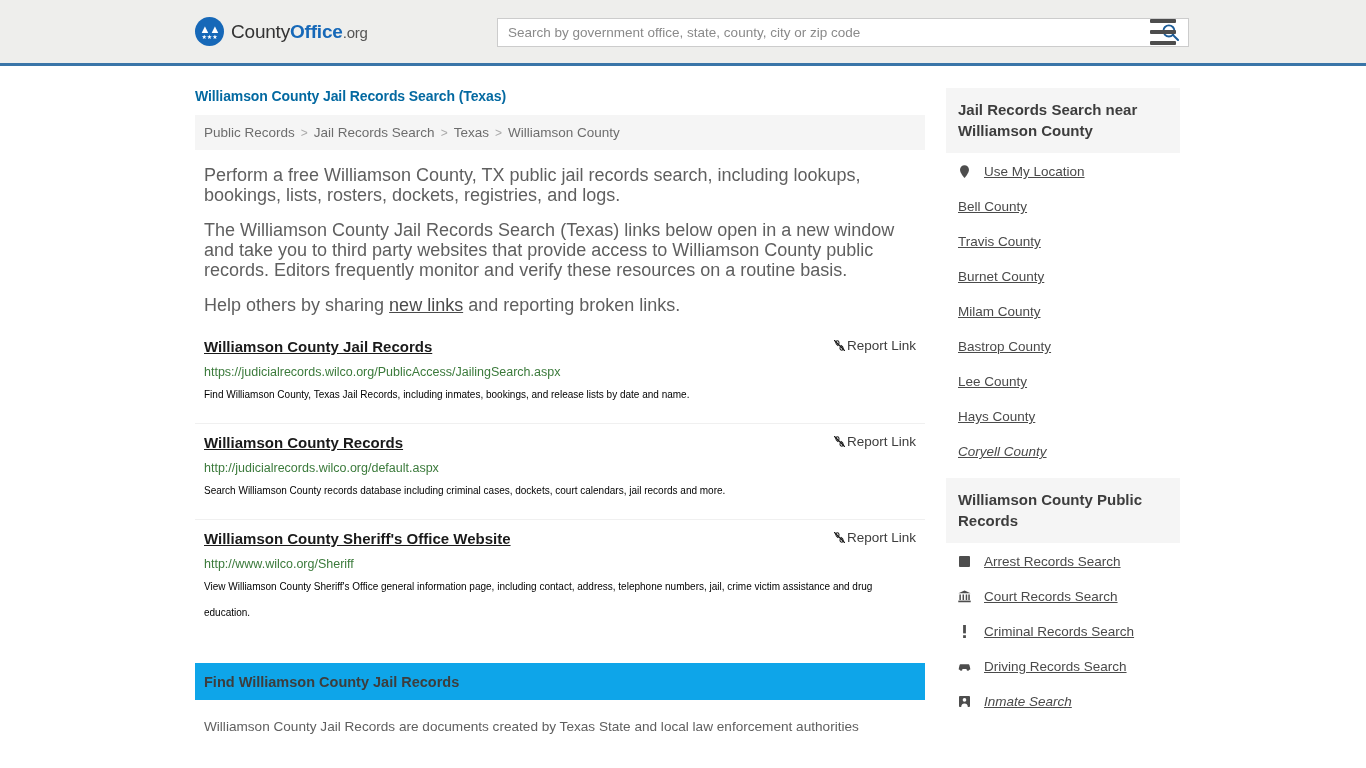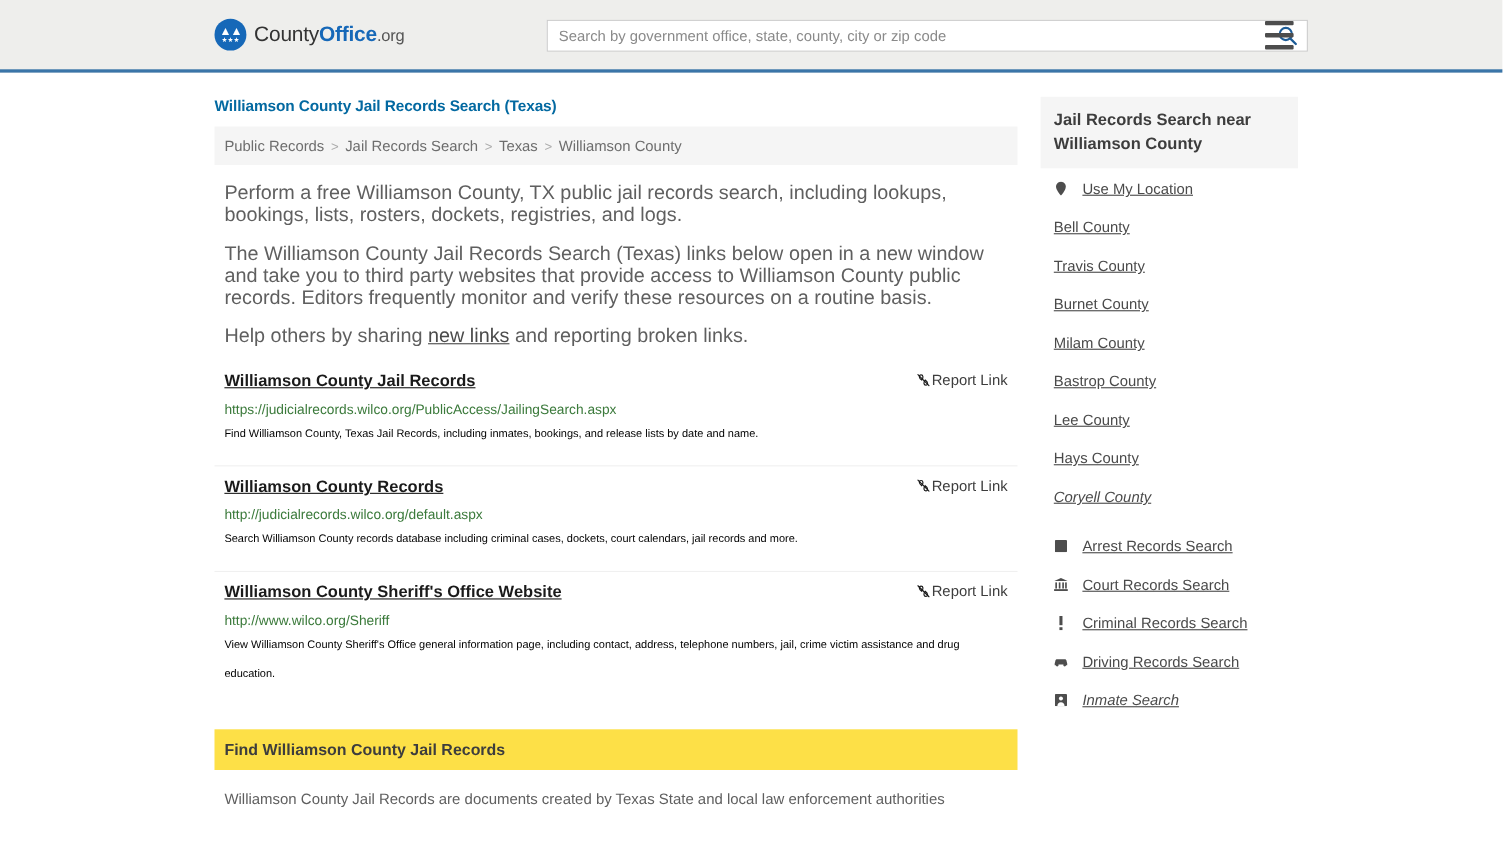--- a/index.html
+++ b/index.html
@@ -183,21 +183,21 @@
   }
   .result-desc {
     font-size: 10px;
     line-height: 26px;
     color: #000000;
     margin: 2px 0 0 0;
   }
 
   
   .section-head {
-    background: #fde047;
+    background: #0ea5e9;
     height: 37px;
     display: flex;
     align-items: center;
     padding: 0 9px;
     margin-top: 22px;
   }
   .section-head h2 {
     font-size: 14.5px;
     font-weight: bold;
     color: #3d3d3d;
@@ -396,20 +396,23 @@
           <a href="#">Hays County</a>
         </div>
         <div class="side-item">
           <a href="#">Coryell County</a>
         </div>
 
       </div>
     </div>
 
     <div class="side-panel">
+      <div class="side-panel-head">
+        <h3>Williamson County Public Records</h3>
+      </div>
       <div class="side-list">
 
         <div class="side-item">
           <span class="side-icon">
             <svg width="11" height="11" viewBox="0 0 12 12">
                 <rect x="0" y="0" width="12" height="12" rx="1" fill="#4d4d4d"></rect>
               </svg>
           </span>
           <a href="#">Arrest Records Search</a>
         </div>

